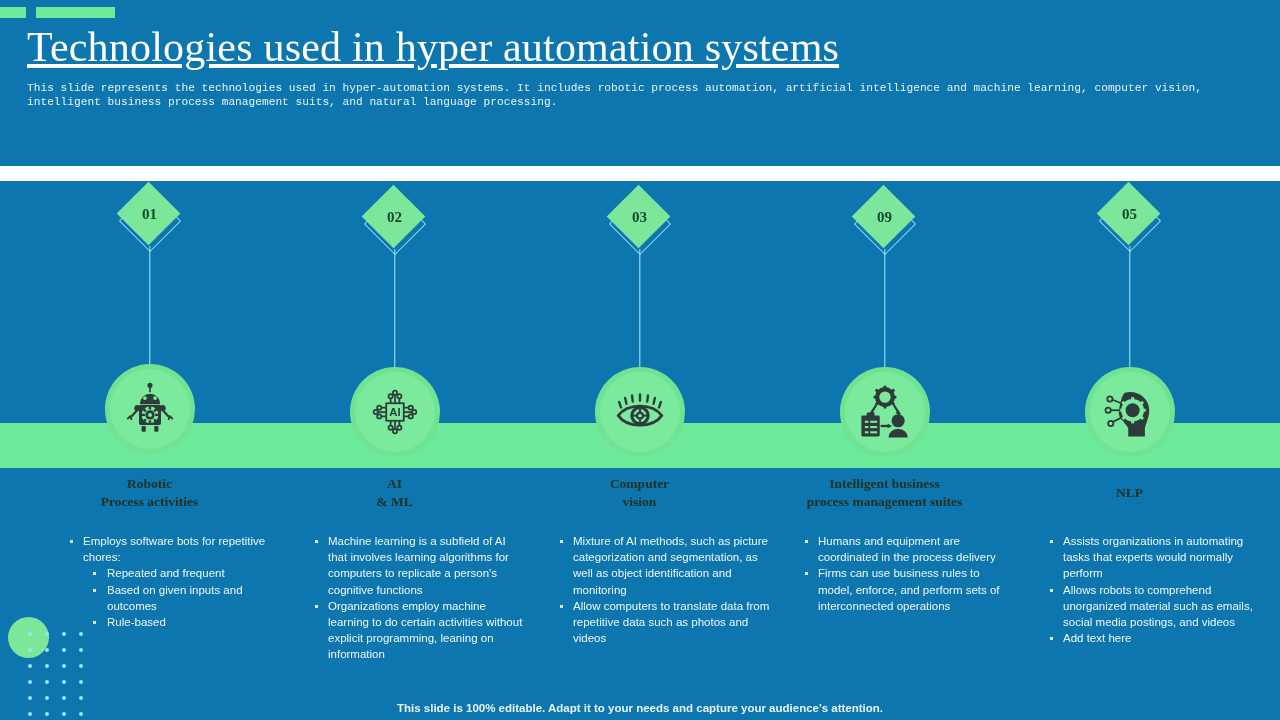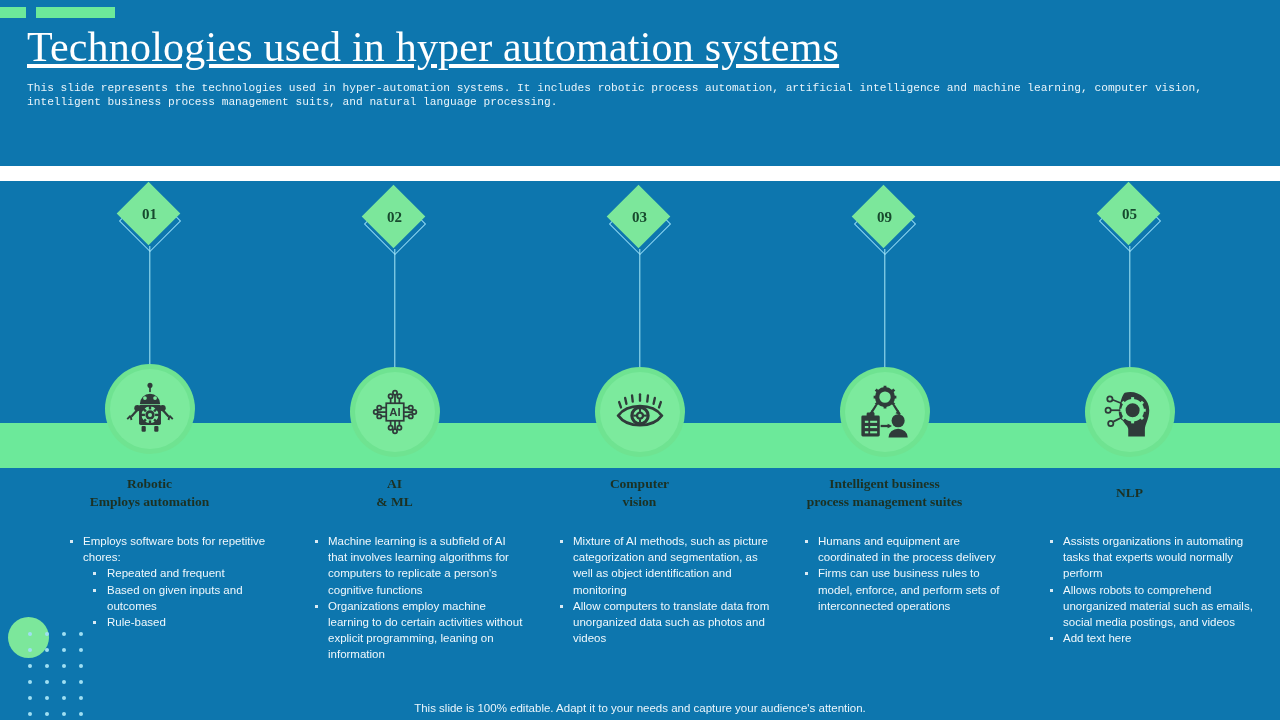--- a/index.html
+++ b/index.html
@@ -241,20 +241,21 @@
   
   .footer {
     position: absolute;
     left: 0;
     bottom: 6px;
     width: 1280px;
     text-align: center;
     font-family: "Liberation Sans", sans-serif;
     font-size: 11.5px;
     color: #EAF5FB;
+    font-weight: bold;
   }
 
   
   .deco-circle {
     position: absolute;
     left: 8px;
     top: 617px;
     width: 41px;
     height: 41px;
     border-radius: 50%;
@@ -326,21 +327,21 @@
         <path d="M9 40 l-4 4 M9 40 l1 5" stroke="#2F3B3A" stroke-width="2.2" fill="none"></path>
         <path d="M46 32 L54 41" stroke="#2F3B3A" stroke-width="2.6" fill="none"></path>
         <circle cx="47" cy="31" r="3.6"></circle>
         <path d="M55 40 l4 4 M55 40 l-1 5" stroke="#2F3B3A" stroke-width="2.2" fill="none"></path>
         <rect x="22" y="52" width="5" height="7" rx="1.4"></rect>
         <rect x="37" y="52" width="5" height="7" rx="1.4"></rect>
       </svg>
     </div>
     <div class="col-label">
       <div>Robotic</div>
-      <div>Employs automation</div>
+      <div>Process activities</div>
     </div>
     <div class="bullets">
       <div class="bullet-item">
         <span>Employs software bots for repetitive chores:</span>
         <div class="sub-list">
           <div class="sub-item">Repeated and frequent</div>
           <div class="sub-item">Based on given  inputs and outcomes</div>
           <div class="sub-item">Rule-based</div>
         </div>
       </div>
@@ -415,21 +416,21 @@
           <path d="M53 27 l2 -6"></path>
         </g>
       </svg>
     </div>
     <div class="col-label">
       <div>Computer</div>
       <div>vision</div>
     </div>
     <div class="bullets">
       <div class="bullet-item">Mixture of AI methods, such as picture categorization and segmentation, as well as object identification and monitoring</div>
-      <div class="bullet-item">Allow computers to translate data from unorganized data such as photos and videos</div>
+      <div class="bullet-item">Allow computers to translate data from repetitive data such as photos and videos</div>
     </div>
   </div>
 
   <div class="col" style="left:762px;">
     <div class="diamond-wrap" style="top:145px;">
       <div class="diamond-outline"></div>
       <div class="diamond"></div>
       <div class="diamond-num">09</div>
     </div>
     <div class="connector" style="top:201px; height:118px;"></div>

